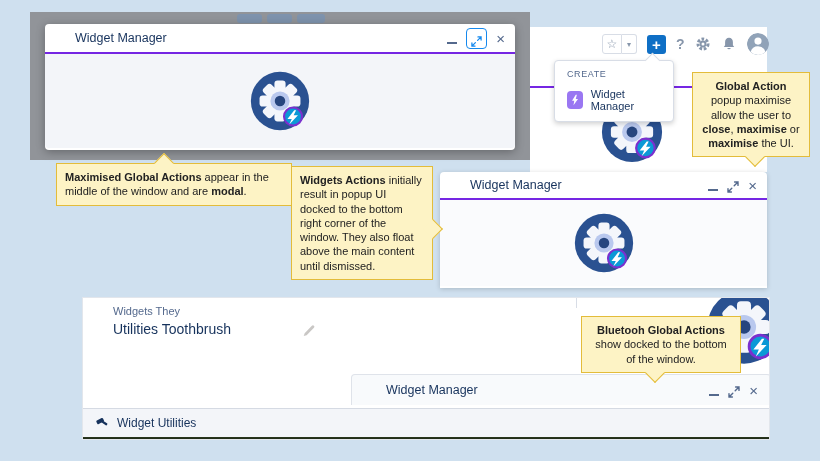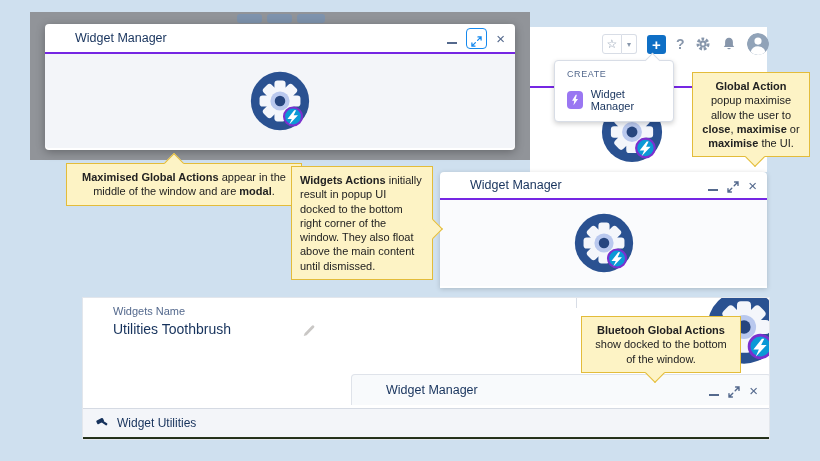--- a/index.html
+++ b/index.html
@@ -54,21 +54,21 @@
   .create-item-label{font-size:11px;color:#16325c;}
 
   
   .callout{position:absolute;background:#fdf3c5;border:1.5px solid #e3bc3a;padding:6px 8px;
            font-size:11px;line-height:1.3;color:#222;}
   .callout b{font-weight:bold;}
   .pt{position:absolute;width:13px;height:13px;background:#fdf3c5;transform:rotate(45deg);}
   .pt-up{top:-8px;border-left:1.5px solid #e3bc3a;border-top:1.5px solid #e3bc3a;}
   .pt-down{bottom:-8px;border-right:1.5px solid #e3bc3a;border-bottom:1.5px solid #e3bc3a;}
   .pt-right{right:-8px;border-top:1.5px solid #e3bc3a;border-right:1.5px solid #e3bc3a;}
-  .co-maximised{left:66px;top:163px;width:218px;z-index:6;text-align:center;}
+  .co-maximised{left:56px;top:163px;width:218px;z-index:6;}
   .co-docked{left:291px;top:166px;width:124px;z-index:7;}
   .co-controls{left:692px;top:72px;width:100px;text-align:center;z-index:7;}
   .co-minimized{left:581px;top:316px;width:142px;text-align:center;z-index:3;}
 
   
   .popup{left:440px;top:172px;width:327px;height:116px;z-index:2;border-radius:4px 4px 0 0;
          box-shadow:0 1px 5px rgba(0,0,0,.18);}
   .popup .win-header{height:26px;}
   .popup-body{height:86px;background:#fafbfd;display:flex;align-items:center;justify-content:center;}
 
@@ -244,21 +244,21 @@
 <rect x="41" y="17" width="18" height="19" rx="5" transform="rotate(225 50 50)"></rect>
 <rect x="41" y="17" width="18" height="19" rx="5" transform="rotate(270 50 50)"></rect>
 <rect x="41" y="17" width="18" height="19" rx="5" transform="rotate(315 50 50)"></rect>
 <circle cx="50" cy="50" r="23"></circle>
           </g>
 <circle cx="50" cy="50" r="15.5" fill="#B9C8EE"></circle>
 <circle cx="50" cy="50" r="8.5" fill="#26457E"></circle>
 <circle cx="71" cy="75" r="14.5" fill="#0B99D6" stroke="#7A30CE" stroke-width="3.5"></circle>
 <path d="M73 65 L62 79 L69 79 L65 88 L79 73 L72 73 L76 65 Z" fill="#fff"></path>
         </svg></span>
-    <div class="field-label">Widgets Name</div>
+    <div class="field-label">Widgets They</div>
     <div class="field-value">Utilities Toothbrush</div>
     <span class="pencil"><svg viewBox="0 0 16 16" width="100%" height="100%">
           <path d="M11.6 1.9 a1.5 1.5 0 0 1 2.2 2.2 L6 11.9 l-3.1 1 1-3.1 Z" fill="#c9c7c5"></path>
         </svg></span>
 
     <div class="minimized-bar">
       <span class="win-title">Widget Manager</span>
       <span class="ctrls">
         <span class="min-glyph"></span>
         <span class="max-glyph"><svg viewBox="0 0 12 12" width="100%" height="100%" fill="none" stroke="currentColor" stroke-width="1.4" stroke-linecap="round">

